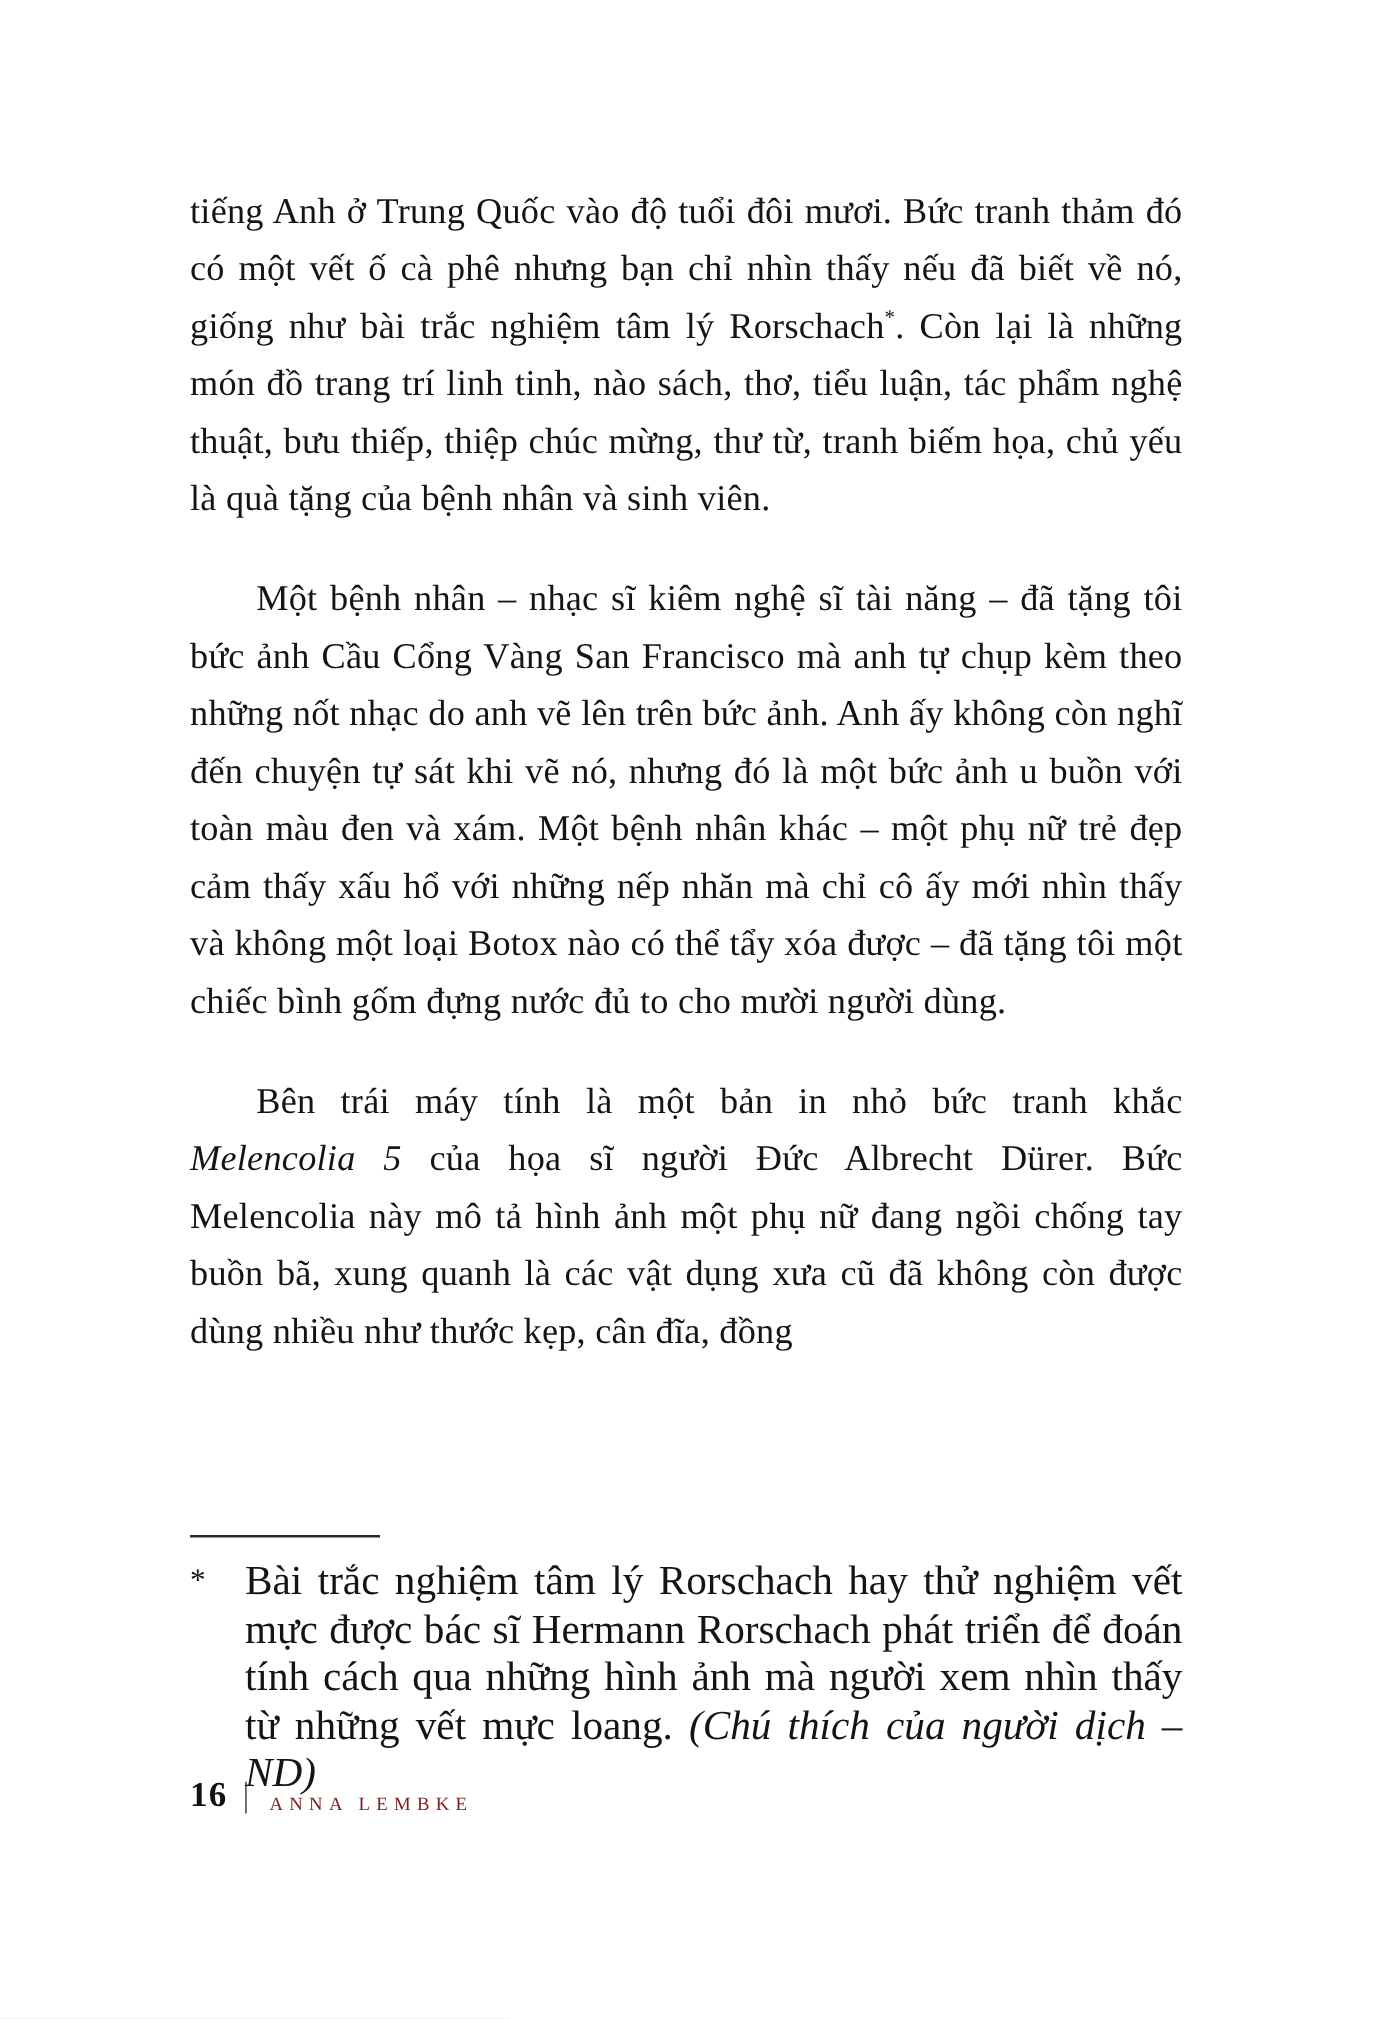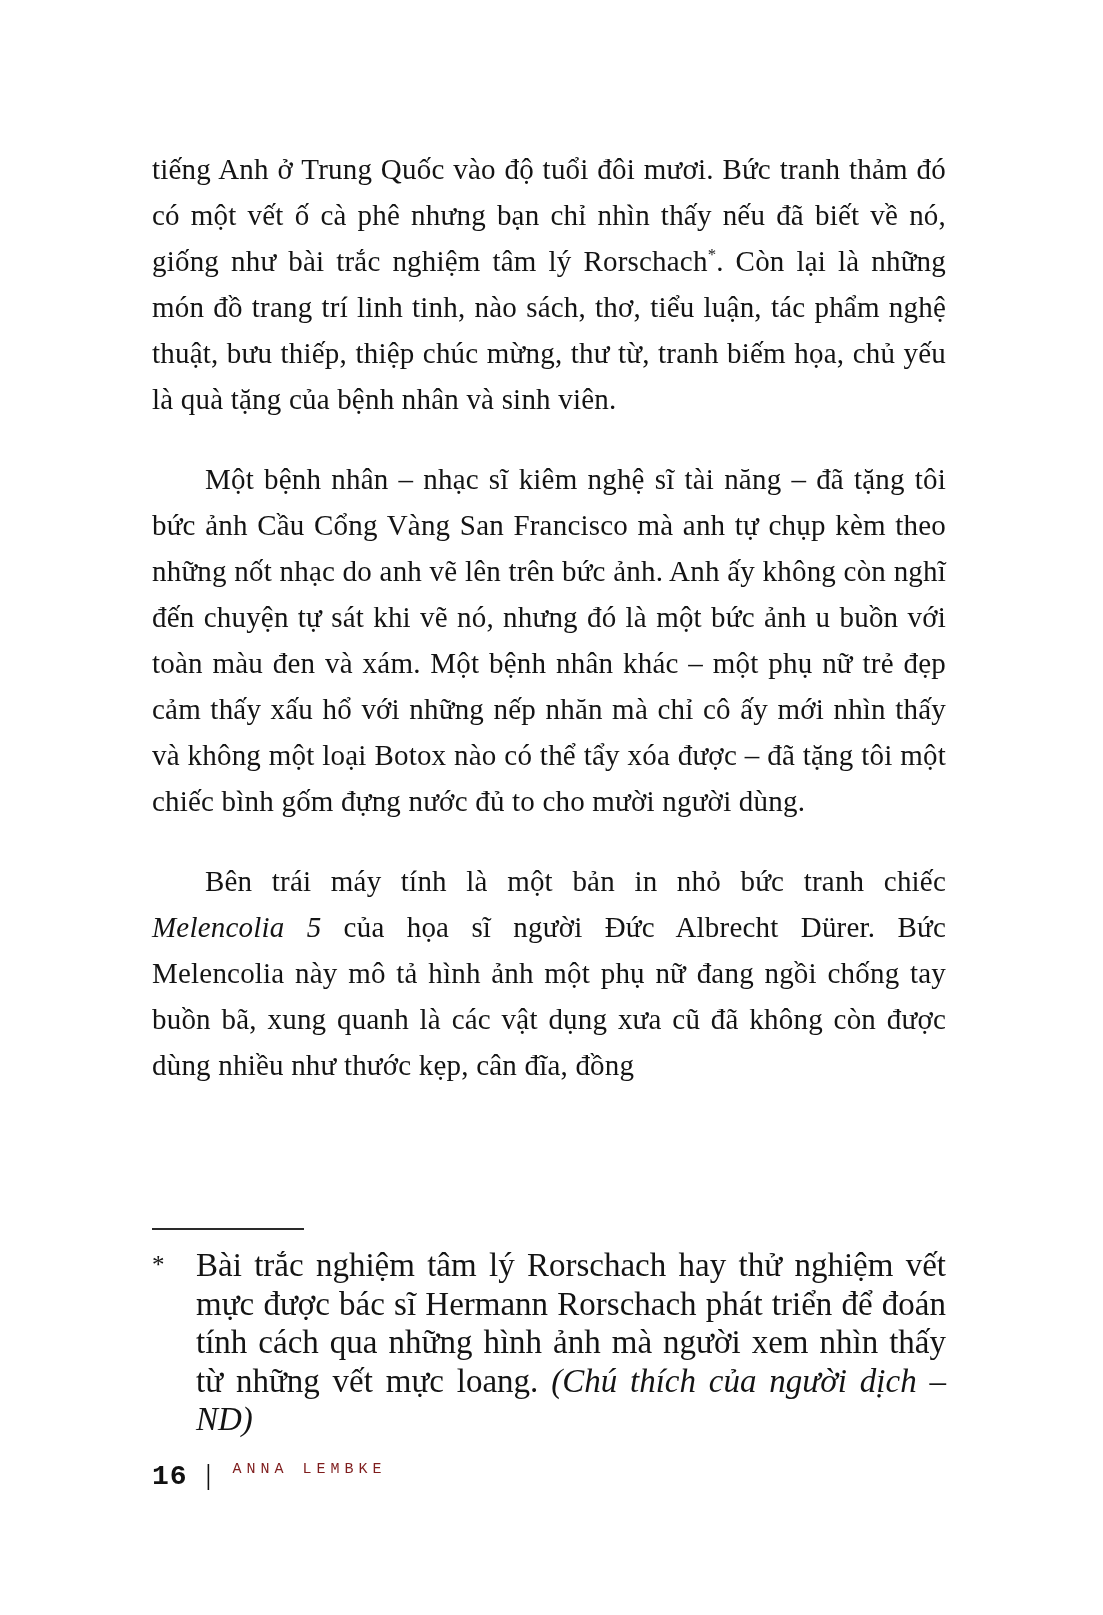--- a/index.html
+++ b/index.html
@@ -67,24 +67,24 @@
   }
   .fn-text {
     flex: 1 1 auto;
     font-size: 33px;
     line-height: 38.5px;
     text-align: justify;
   }
   .footer {
     position: absolute;
     left: 152px;
-    top: 1461px;
+    top: 1421px;
     display: flex;
-    align-items: flex-start;
-    font-family: Liberation Mono, monospace;
+    align-items: flex-end;
+    font-family: Liberation Serif, serif;
   }
   .page-number {
     font-size: 28px;
     font-weight: bold;
     color: #111111;
     letter-spacing: 1px;
   }
   .footer-divider {
     font-size: 28px;
     font-weight: 300;
@@ -102,21 +102,21 @@
 <body>
 
 <div class="page">
 
   <div class="content">
 
     <p class="para"><span>tiếng Anh ở Trung Quốc vào độ tuổi đôi mươi. Bức tranh thảm đó có một vết ố cà phê nhưng bạn chỉ nhìn thấy nếu đã biết về nó, giống như bài trắc nghiệm tâm lý Rorschach</span><sup class="fn-ref">*</sup><span>. Còn lại là những món đồ trang trí linh tinh, nào sách, thơ, tiểu luận, tác phẩm nghệ thuật, bưu thiếp, thiệp chúc mừng, thư từ, tranh biếm họa, chủ yếu là quà tặng của bệnh nhân và sinh viên.</span></p>
 
     <p class="para indent"><span>Một bệnh nhân – nhạc sĩ kiêm nghệ sĩ tài năng – đã tặng tôi bức ảnh Cầu Cổng Vàng San Francisco mà anh tự chụp kèm theo những nốt nhạc do anh vẽ lên trên bức ảnh. Anh ấy không còn nghĩ đến chuyện tự sát khi vẽ nó, nhưng đó là một bức ảnh u buồn với toàn màu đen và xám. Một bệnh nhân khác – một phụ nữ trẻ đẹp cảm thấy xấu hổ với những nếp nhăn mà chỉ cô ấy mới nhìn thấy và không một loại Botox nào có thể tẩy xóa được – đã tặng tôi một chiếc bình gốm đựng nước đủ to cho mười người dùng.</span></p>
 
-    <p class="para indent"><span>Bên trái máy tính là một bản in nhỏ bức tranh chiếc </span><span class="italic">Melencolia 5</span><span> của họa sĩ người Đức Albrecht Dürer. Bức Melencolia này mô tả hình ảnh một phụ nữ đang ngồi chống tay buồn bã, xung quanh là các vật dụng xưa cũ đã không còn được dùng nhiều như thước kẹp, cân đĩa, đồng</span></p>
+    <p class="para indent"><span>Bên trái máy tính là một bản in nhỏ bức tranh khắc </span><span class="italic">Melencolia 5</span><span> của họa sĩ người Đức Albrecht Dürer. Bức Melencolia này mô tả hình ảnh một phụ nữ đang ngồi chống tay buồn bã, xung quanh là các vật dụng xưa cũ đã không còn được dùng nhiều như thước kẹp, cân đĩa, đồng</span></p>
 
   </div>
 
   <div class="footnote-rule"></div>
 
   <div class="footnote">
     <span class="fn-marker">*</span>
     <div class="fn-text"><span>Bài trắc nghiệm tâm lý Rorschach hay thử nghiệm vết mực được bác sĩ Hermann Rorschach phát triển để đoán tính cách qua những hình ảnh mà người xem nhìn thấy từ những vết mực loang. </span><span class="italic">(Chú thích của người dịch – ND)</span></div>
   </div>
 

